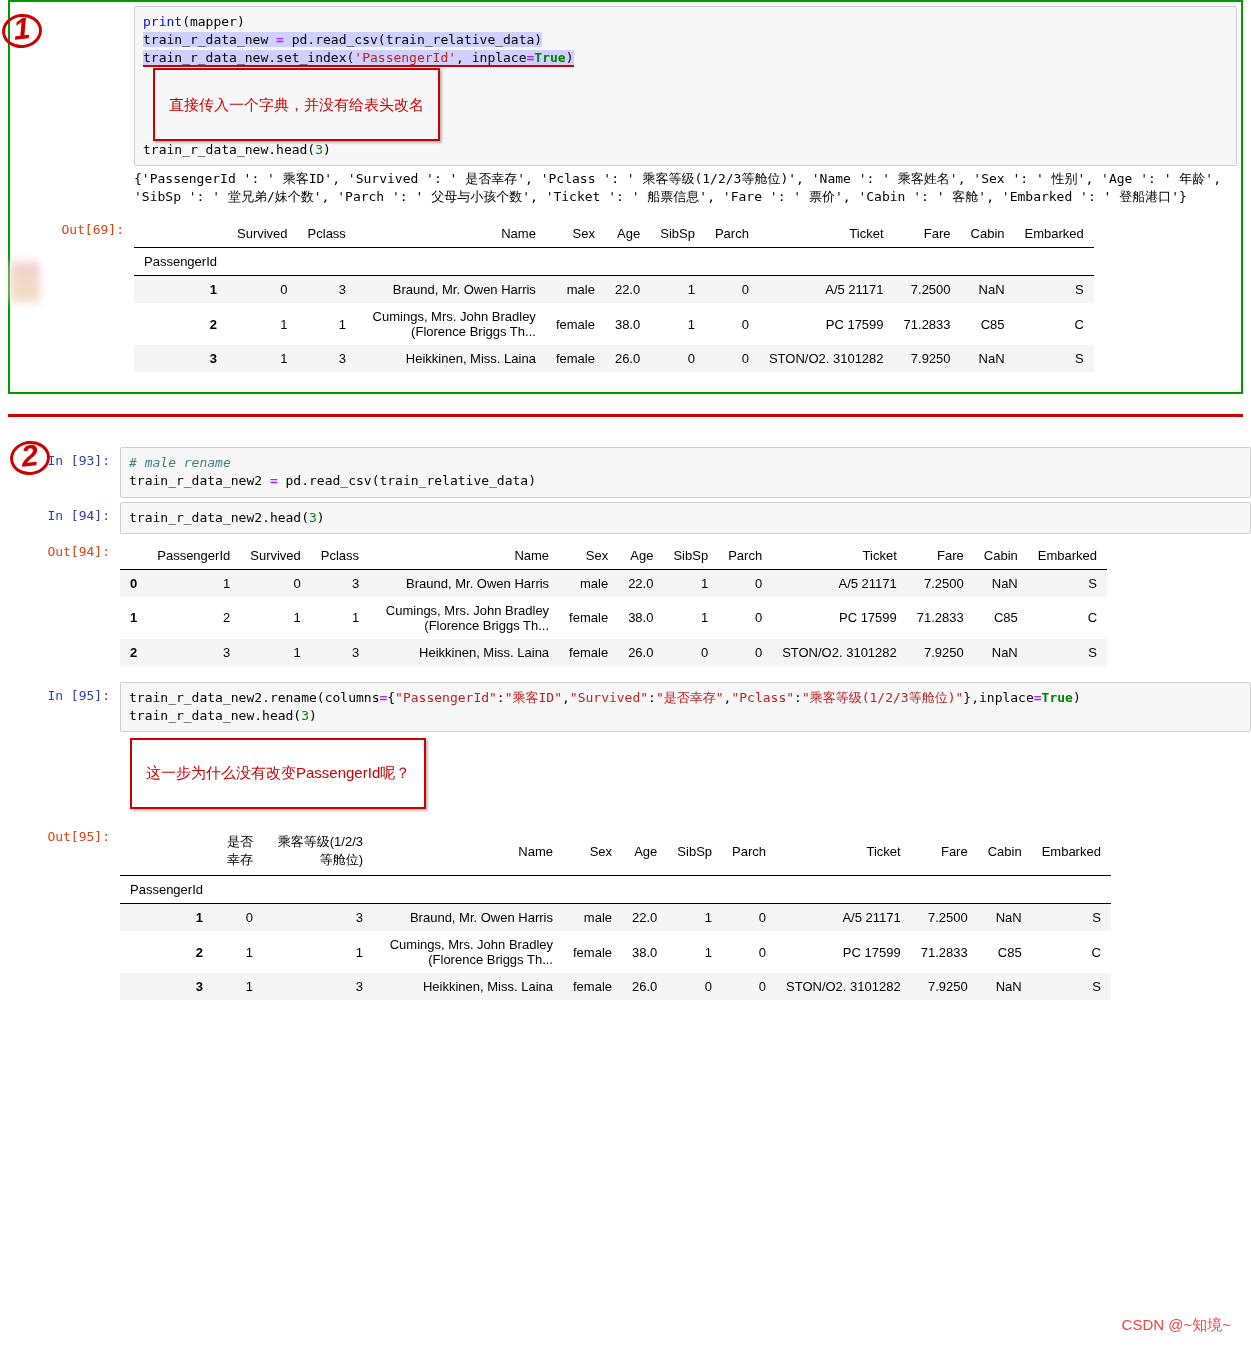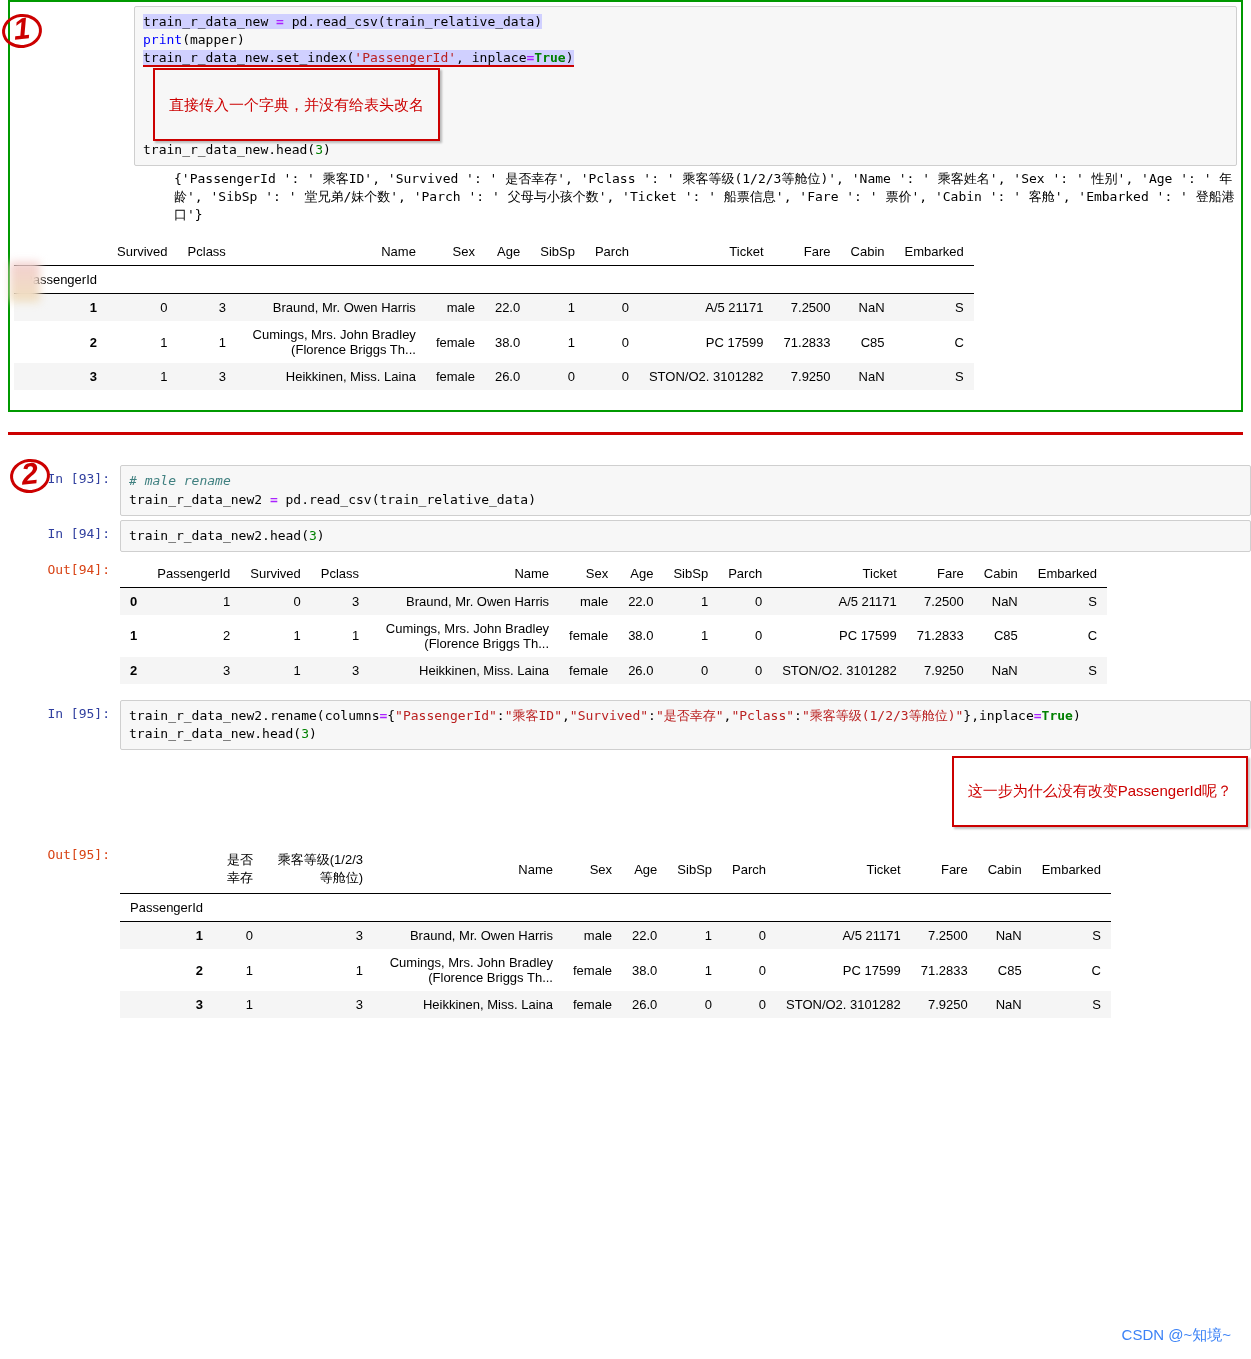--- a/index.html
+++ b/index.html
@@ -38,21 +38,20 @@
   .c-str { color: #BA2121; }
   .c-num { color: #008000; }
   .c-bool { color: #008000; font-weight: bold; text-align: right; }
   .c-comment { color: #408080; font-style: italic; }
   .c-hl { background: #d0d0ff; }
   .output-text {
     font-family: monospace;
     font-size: 13px;
     padding: 4px 0 6px 0;
     line-height: 1.4;
-    margin-left: 40px;
   }
   table.df {
     border-collapse: collapse;
     font-size: 13px;
     margin: 4px 0 12px 0;
   }
   table.df th, table.df td {
     padding: 6px 10px;
     text-align: right;
     border: none;
@@ -103,62 +102,63 @@
     width: 34px;
     height: 28px;
     line-height: 24px;
     text-align: center;
     transform: rotate(-6deg);
   }
   .underline-red { border-bottom: 2px solid #cc0000; }
   .watermark {
     position: fixed;
     right: 20px;
-    bottom: 14px;
-    color: #3b82f6;
+    bottom: 24px;
+    color: #ef4444;
     font-size: 15px;
     font-family: "Microsoft YaHei", Arial;
   }
   .blur-block {
     position: absolute;
     left: 0;
     top: 260px;
     width: 30px;
     height: 40px;
     background: linear-gradient(#f3d0d0, #f0e0c0);
     filter: blur(4px);
   }
-  .anno-center { text-align: right; margin: 6px 3px 10px 0; }
+  .anno-center { text-align: left; margin: 6px 3px 10px 0; }
 </style>
 </head>
 <body>
 
 <div class="notebook">
 
   <div class="green-border" style="position:relative;">
     <div class="circ-num" style="left:-8px; top:12px;">1</div>
     <div class="blur-block"></div>
 
     <div class="cell">
       <div class="prompt in-prompt"></div>
       <div class="cell-body">
         <div class="input-area" style="position:relative;">
+          <div class="code-line"><span class="c-fn">print</span><span>(mapper)</span></div>
           <div class="code-line"><span class="c-hl"><span>train_r_data_new </span><span class="c-op">=</span><span> pd.read_csv(train_relative_data)</span></span></div>
-          <div class="code-line"><span class="c-fn">print</span><span>(mapper)</span></div>
           <div class="code-line"><span class="c-hl underline-red"><span>train_r_data_new.set_index(</span><span class="c-str">'PassengerId'</span><span>, inplace</span><span class="c-op">=</span><span class="c-bool">True</span><span>)</span></span></div>
           <div class="code-line" style="display:flex;align-items:center;">
             <span class="red-anno">直接传入一个字典，并没有给表头改名</span>
           </div>
           <div class="code-line"><span>train_r_data_new.head(</span><span class="c-num">3</span><span>)</span></div>
         </div>
         <div class="output-text">{'PassengerId ': ' 乘客ID', 'Survived ': ' 是否幸存', 'Pclass ': ' 乘客等级(1/2/3等舱位)', 'Name ': ' 乘客姓名', 'Sex ': ' 性别', 'Age ': ' 年龄', 'SibSp ': ' 堂兄弟/妹个数', 'Parch ': ' 父母与小孩个数', 'Ticket ': ' 船票信息', 'Fare ': ' 票价', 'Cabin ': ' 客舱', 'Embarked ': ' 登船港口'}</div>
       </div>
     </div>
 
     <div class="cell">
+      <div class="prompt out-prompt">Out[69]:</div>
       <div class="cell-body">
         <table class="df">
           <thead>
             <tr>
               <th></th>
               <th>Survived</th>
               <th>Pclass</th>
               <th>Name</th>
               <th>Sex</th>
               <th>Age</th>

